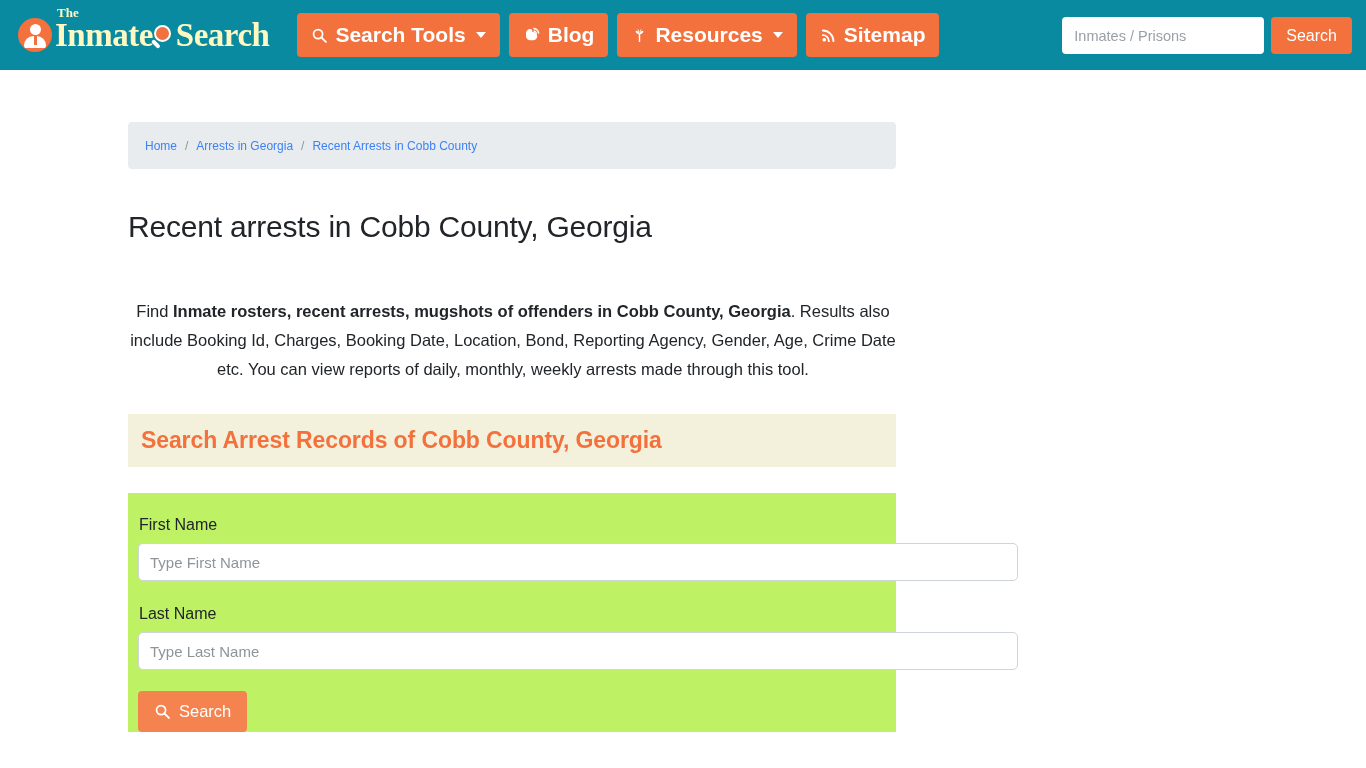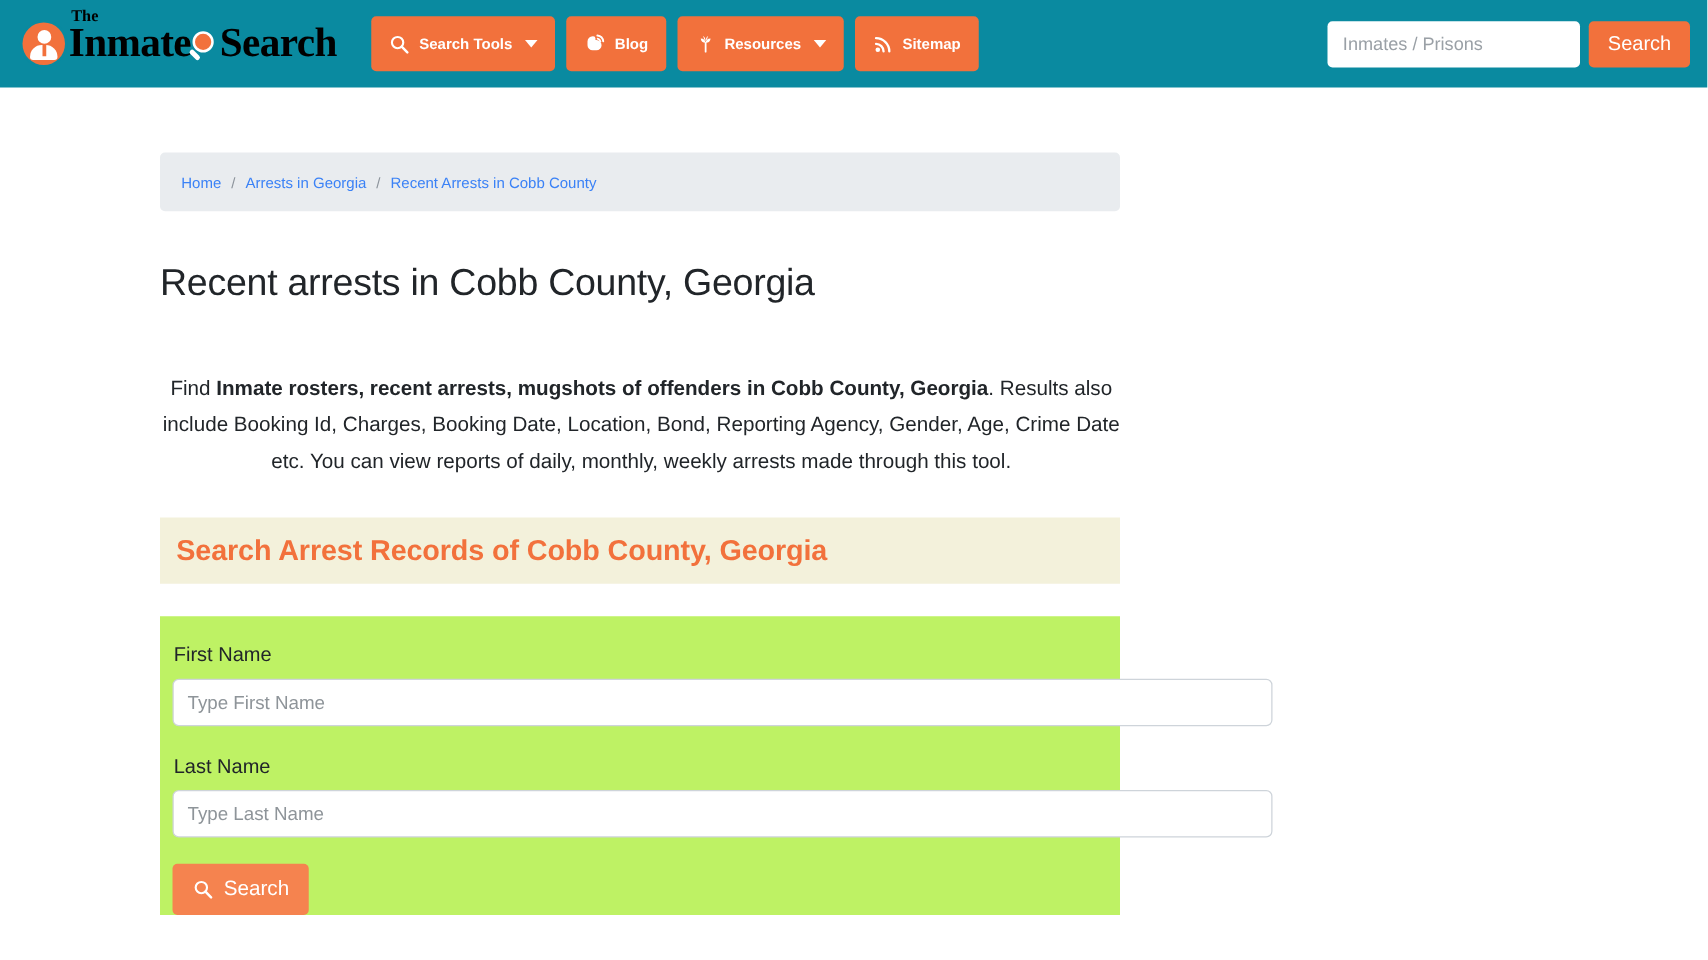--- a/index.html
+++ b/index.html
@@ -53,21 +53,21 @@
     border-radius: 11px 11px 3px 3px;
   }
   .logo-badge .tie {
     position: absolute;
     width: 3px; height: 9px;
     left: 15.5px; top: 18px;
     background: #f2713c;
   }
   .logo-wordmark {
     position: relative;
-    color: #000000;
+    color: #fef9c3;
     font-family: "Liberation Serif", serif;
     line-height: 1;
     display: flex;
     align-items: flex-end;
   }
   .logo-the {
     position: absolute;
     left: 4px;
     top: -13px;
     font-size: 13px;
@@ -114,21 +114,21 @@
     display: flex;
     align-items: center;
     gap: 9px;
     margin-left: 28px;
   }
   .nav-btn {
     background: #f2713c;
     border: none;
     border-radius: 4px;
     color: #ffffff;
-    font-size: 12px;
+    font-size: 21px;
     font-weight: bold;
     height: 44px;
     padding: 0 14px;
     display: flex;
     align-items: center;
     gap: 7px;
     cursor: pointer;
     font-family: "Liberation Sans", sans-serif;
     white-space: nowrap;
   }

